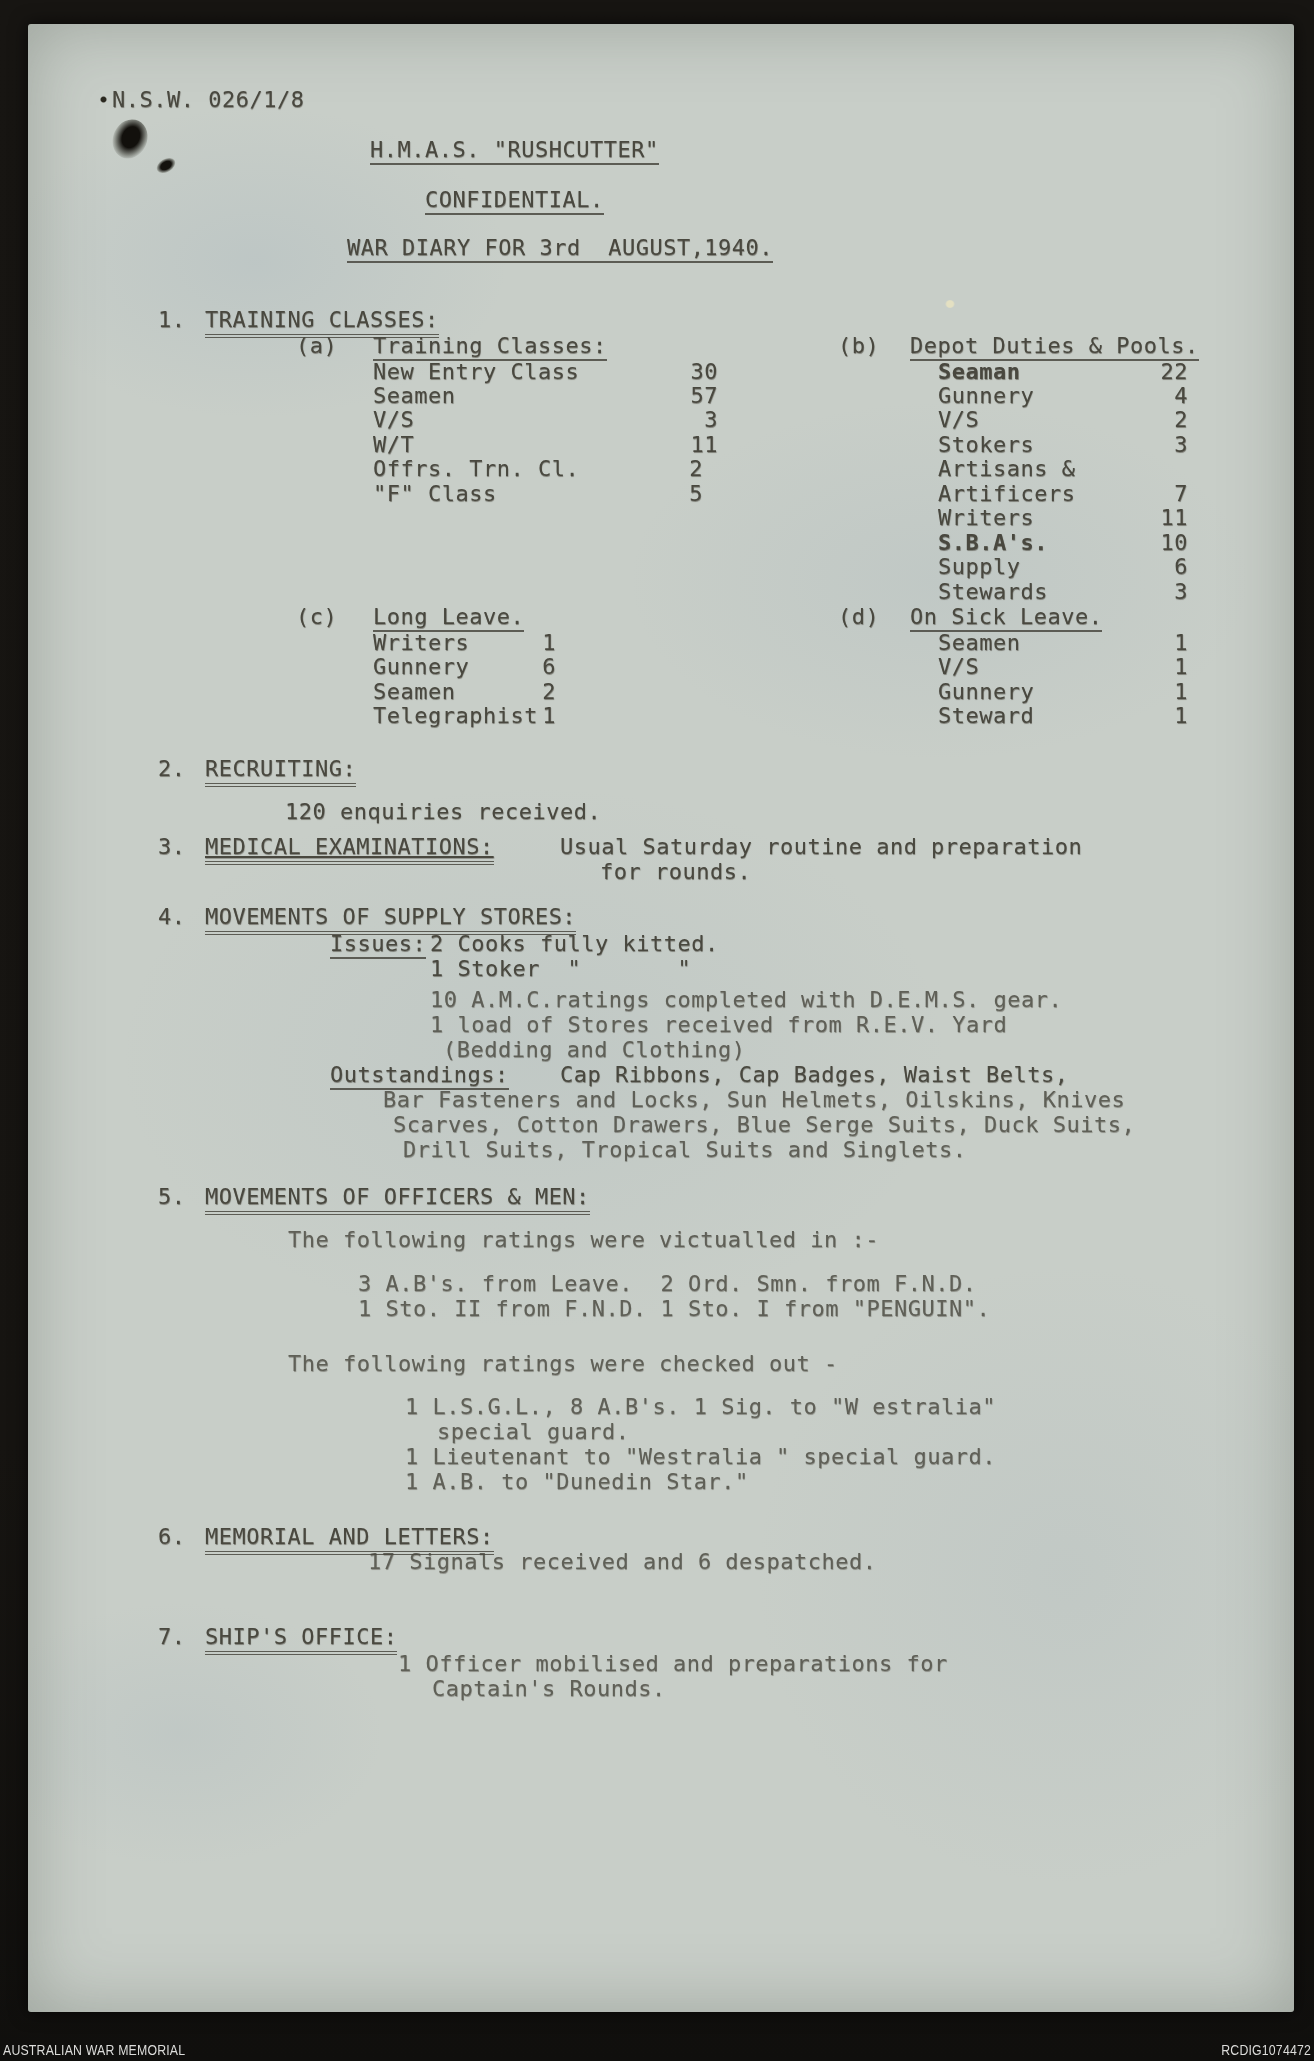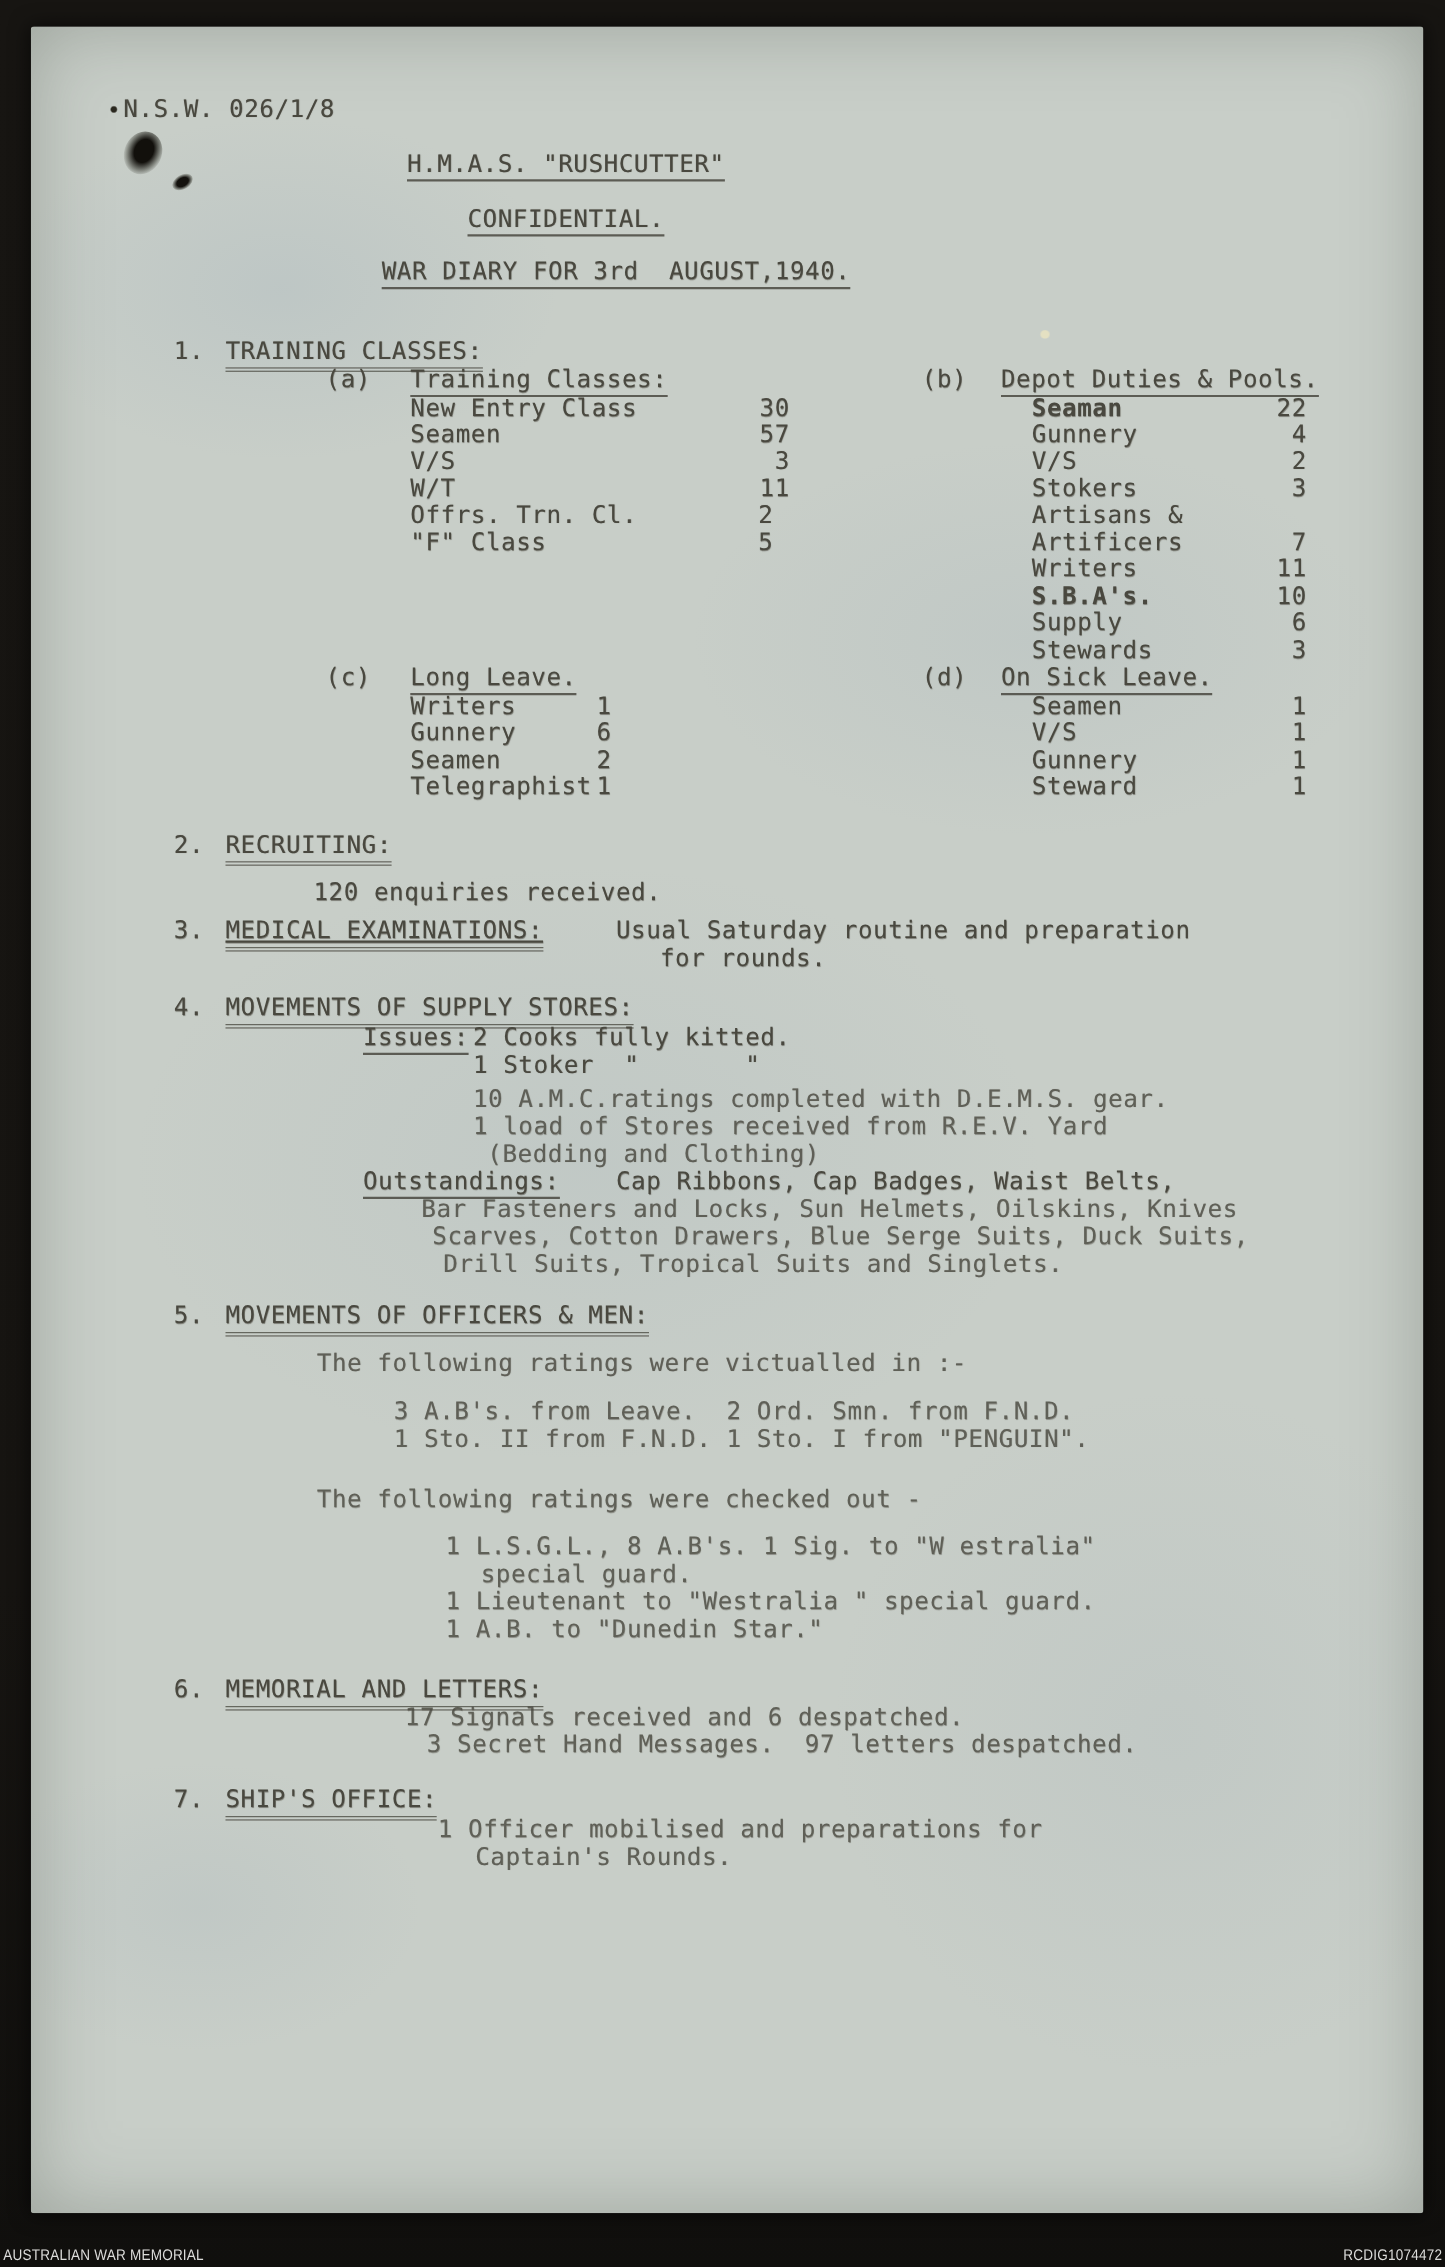--- a/index.html
+++ b/index.html
@@ -117,21 +117,20 @@
   <div class="tw faint" style="left:358px;top:1297px;">1 Sto. II from F.N.D. 1 Sto. I from "PENGUIN".</div>
   <div class="tw faint" style="left:288px;top:1352px;">The following ratings were checked out -</div>
   <div class="tw faint" style="left:405px;top:1395px;">1 L.S.G.L., 8 A.B's. 1 Sig. to "W estralia"</div>
   <div class="tw faint" style="left:437px;top:1420px;">special guard.</div>
   <div class="tw faint" style="left:405px;top:1445px;">1 Lieutenant to "Westralia " special guard.</div>
   <div class="tw faint" style="left:405px;top:1470px;">1 A.B. to "Dunedin Star."</div>
 
   <div class="tw" style="left:158px;top:1525px;">6.</div>
   <div class="tw" style="left:205px;top:1525px;"><span class="u2">MEMORIAL AND LETTERS:</span></div>
   <div class="tw faint" style="left:368px;top:1550px;">17 Signals received and 6 despatched.</div>
-  <div class="tw faint" style="left:388px;top:1575px;">3 Secret Hand Messages.  97 letters despatched.</div>
 
   <div class="tw" style="left:158px;top:1625px;">7.</div>
   <div class="tw" style="left:205px;top:1625px;"><span class="u2">SHIP'S OFFICE:</span></div>
   <div class="tw faint" style="left:398px;top:1652px;">1 Officer mobilised and preparations for</div>
   <div class="tw faint" style="left:432px;top:1677px;">Captain's Rounds.</div>
 
   <div id="footer-left" style="left:3px;">AUSTRALIAN WAR MEMORIAL</div>
   <div id="footer-right" style="right:3px;">RCDIG1074472</div>
 </div>
 

